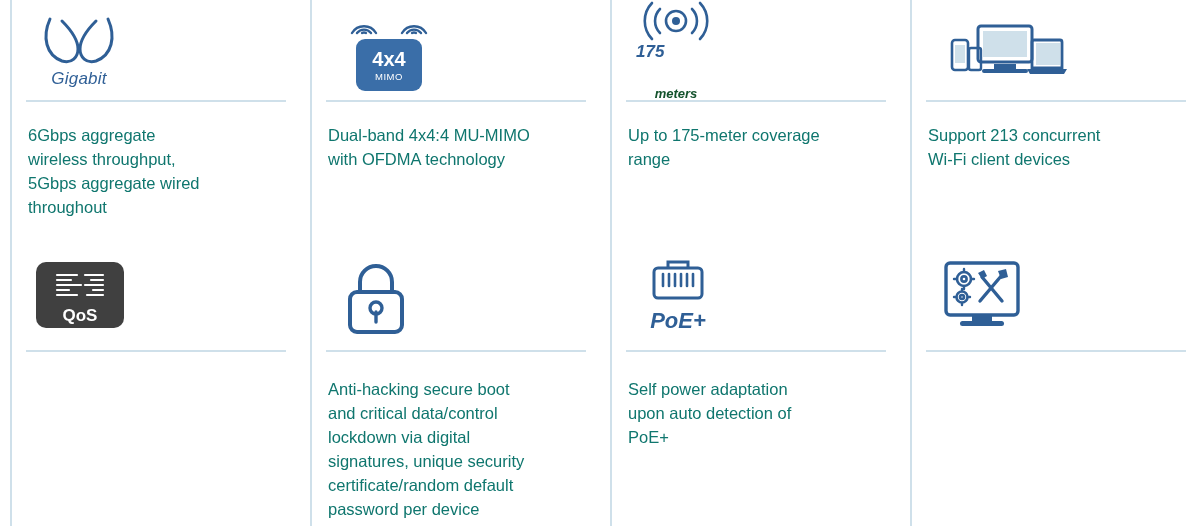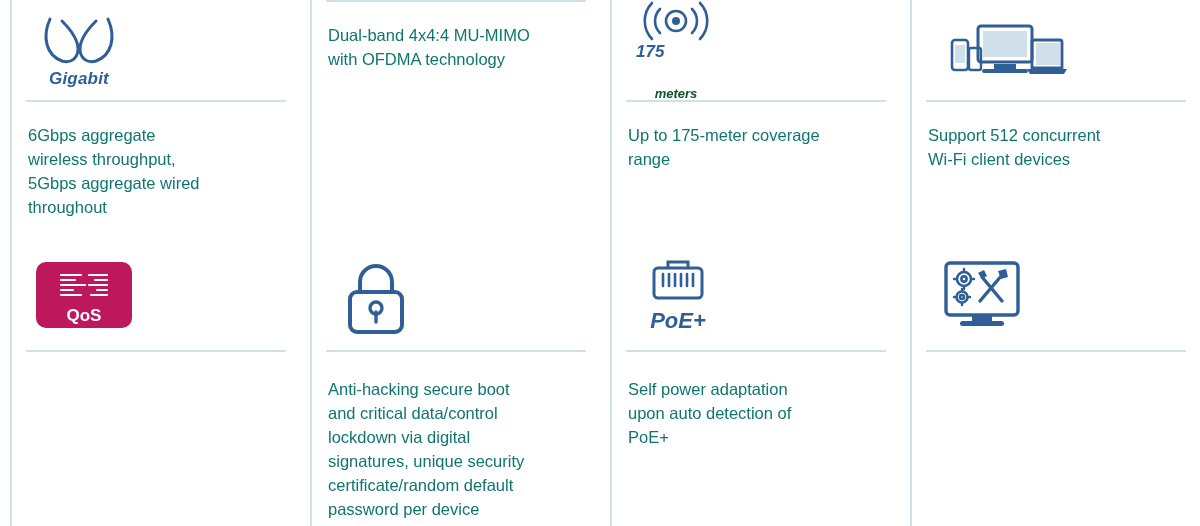--- a/index.html
+++ b/index.html
@@ -59,21 +59,21 @@
   
   .row2 .icon-area { height: 110px; align-items: center; }
   .row2 .divider { margin-bottom: 26px; }
 
   
   .icon-wrap { position: relative; }
 
   
   .gigabit-label {
     font-size: 17px;
-    font-weight: bold;
+    font-weight: normal;
     font-style: italic;
     color: #2f5f96;
     letter-spacing: .2px;
     text-align: center;
     margin-top: -4px;
   }
 
   
   .mimo-badge {
     width: 66px;
@@ -104,23 +104,23 @@
     font-weight: bold;
     font-style: italic;
     color: #14532d;
     text-align: center;
     line-height: 1.1;
     margin-top: 27px;
   }
 
   
   .qos-badge {
-    width: 96px;
+    width: 88px;
     height: 66px;
-    background: #be185d;
+    background: #404040;
     border-radius: 10px;
     color: #ffffff;
     display: flex;
     flex-direction: column;
     align-items: center;
     justify-content: flex-end;
     padding-bottom: 4px;
     box-sizing: border-box;
   }
   .qos-badge .bars { margin-bottom: 2px; }
@@ -157,20 +157,40 @@
       <div class="divider"></div>
       <div class="desc">6Gbps aggregate
 wireless throughput,
 5Gbps aggregate wired
 throughout</div>
     </div>
   </div>
 
   <div class="cell">
     <div class="inner">
+      <div class="icon-area">
+        <div class="icon-wrap">
+          <svg width="106" height="28" viewBox="0 0 106 28">
+            <g fill="none" stroke="#2f5f96" stroke-width="2.4" stroke-linecap="round">
+              <path d="M16 24 A14 14 0 0 1 40 24"></path>
+              <path d="M21 24 A9 9 0 0 1 35 24"></path>
+              <path d="M26 24 A4 4 0 0 1 30 24"></path>
+              <path d="M66 24 A14 14 0 0 1 90 24"></path>
+              <path d="M71 24 A9 9 0 0 1 85 24"></path>
+              <path d="M76 24 A4 4 0 0 1 80 24"></path>
+            </g>
+          </svg>
+          <div style="display:flex;justify-content:center;margin-top:2px;">
+            <div class="mimo-badge">
+              <div class="big">4x4</div>
+              <div class="small">MIMO</div>
+            </div>
+          </div>
+        </div>
+      </div>
       <div class="divider"></div>
       <div class="desc">Dual-band 4x4:4 MU-MIMO
 with OFDMA technology</div>
     </div>
   </div>
 
   <div class="cell">
     <div class="inner">
       <div class="icon-area">
         <div class="icon-wrap">
@@ -210,21 +230,21 @@
 
             <rect x="27" y="36" width="12" height="22" rx="2" fill="none" stroke="#2f5f96" stroke-width="2.4"></rect>
 
             <path d="M92 28 h26 a2 2 0 0 1 2 2 v26 h-30 v-26 a2 2 0 0 1 2 -2 z" fill="none" stroke="#2f5f96" stroke-width="2.8"></path>
             <rect x="94" y="31" width="24" height="22" fill="#cfe0ea"></rect>
             <path d="M85 57 h40 l-3 5 h-34 z" fill="#2f5f96"></path>
           </svg>
         </div>
       </div>
       <div class="divider"></div>
-      <div class="desc">Support 512 concurrent
+      <div class="desc">Support 213 concurrent
 Wi-Fi client devices</div>
     </div>
   </div>
 
   <div class="cell row2">
     <div class="inner">
       <div class="icon-area">
         <div class="qos-badge">
           <svg class="bars" width="58" height="34" viewBox="0 0 58 34">
             <g stroke="#ffffff" stroke-width="2.2" stroke-linecap="round">

